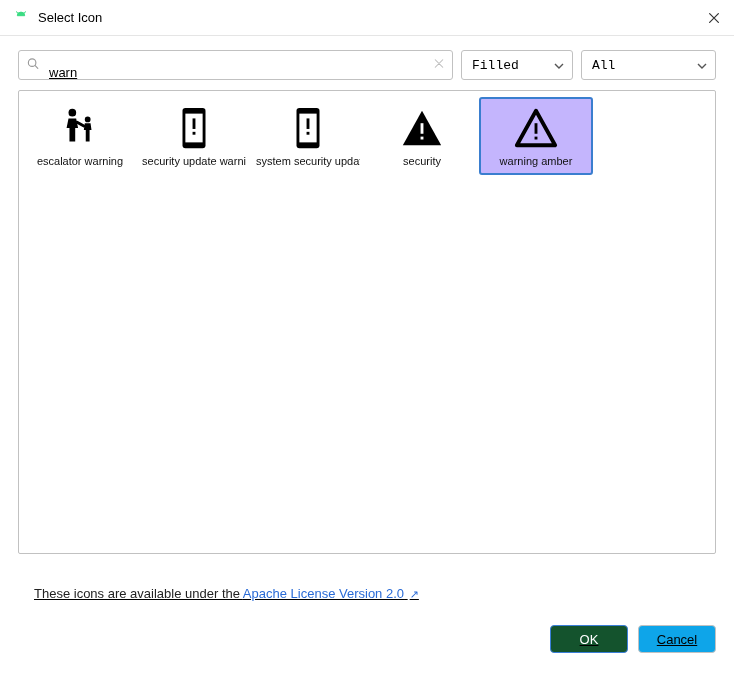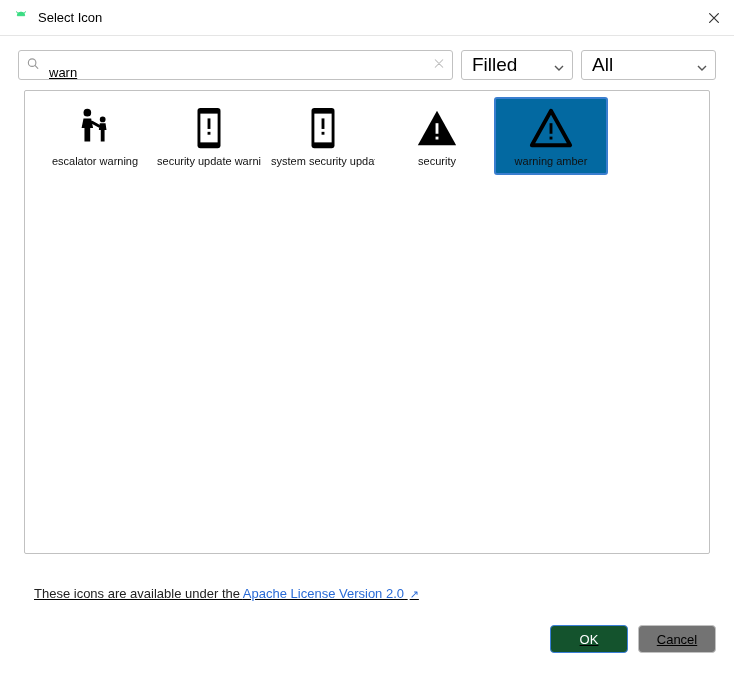--- a/index.html
+++ b/index.html
@@ -53,52 +53,53 @@
   }
   .dropdown {
     height: 30px;
     border: 1px solid #c1c1c1;
     border-radius: 3px;
     background: #fff;
     display: flex;
     align-items: center;
     padding: 0 8px 0 10px;
     cursor: default;
-    font-size: 19px;
+    font-size: 13px;
+    font-family: Liberation Mono, monospace;
   }
   .dropdown.style { width: 112px; }
   .dropdown.cat   { width: 135px; }
   .dropdown .dd-label { flex: 1; }
   .dd-chevron { color: #555; }
   .grid-area {
-    margin: 0 24px;
+    margin: 0 18px;
     border: 1px solid #c1c1c1;
     border-radius: 2px;
     height: 464px;
-    padding: 6px 13px;
+    padding: 6px 4px;
     display: flex;
     flex-wrap: wrap;
     align-content: flex-start;
     overflow: hidden;
   }
   .icon-cell {
     width: 114px;
     height: 78px;
     display: flex;
     flex-direction: column;
     align-items: center;
     justify-content: flex-start;
     border: 2px solid transparent;
     border-radius: 3px;
     padding-top: 6px;
     cursor: pointer;
   }
   .icon-cell.selected {
     border-color: #3a7ecf;
-    background: #0369a1;
+    background: #c4b5fd;
   }
   .icon-svg { width: 46px; height: 46px; display:flex; align-items:center; justify-content:center; }
   .icon-label {
     font-size: 11px;
     color: #111;
     margin-top: 4px;
     text-align: center;
     white-space: nowrap;
     overflow: hidden;
     width: 104px;
@@ -111,21 +112,21 @@
   }
   .license-line { font-size: 13px; color: #222; }
   .license-link { color: #2a6bd6; text-decoration: none; cursor: pointer; }
   .ext-arrow { color: #2a6bd6; font-size: 11px; margin-left: 2px;}
   .btn-row { display:flex; justify-content:flex-end; gap:10px; margin-top: 24px;}
   .btn {
     min-width: 78px;
     height: 28px;
     border-radius: 4px;
     border: 1px solid #c1c1c1;
-    background: #737373;
+    background: #0ea5e9;
     font-size: 13px;
     display:flex; align-items:center; justify-content:center;
     cursor: pointer;
   }
   .btn.primary {
     background: #14532d;
     border-color: #3b7fd8;
     color: #fff;
   }
 </style>

